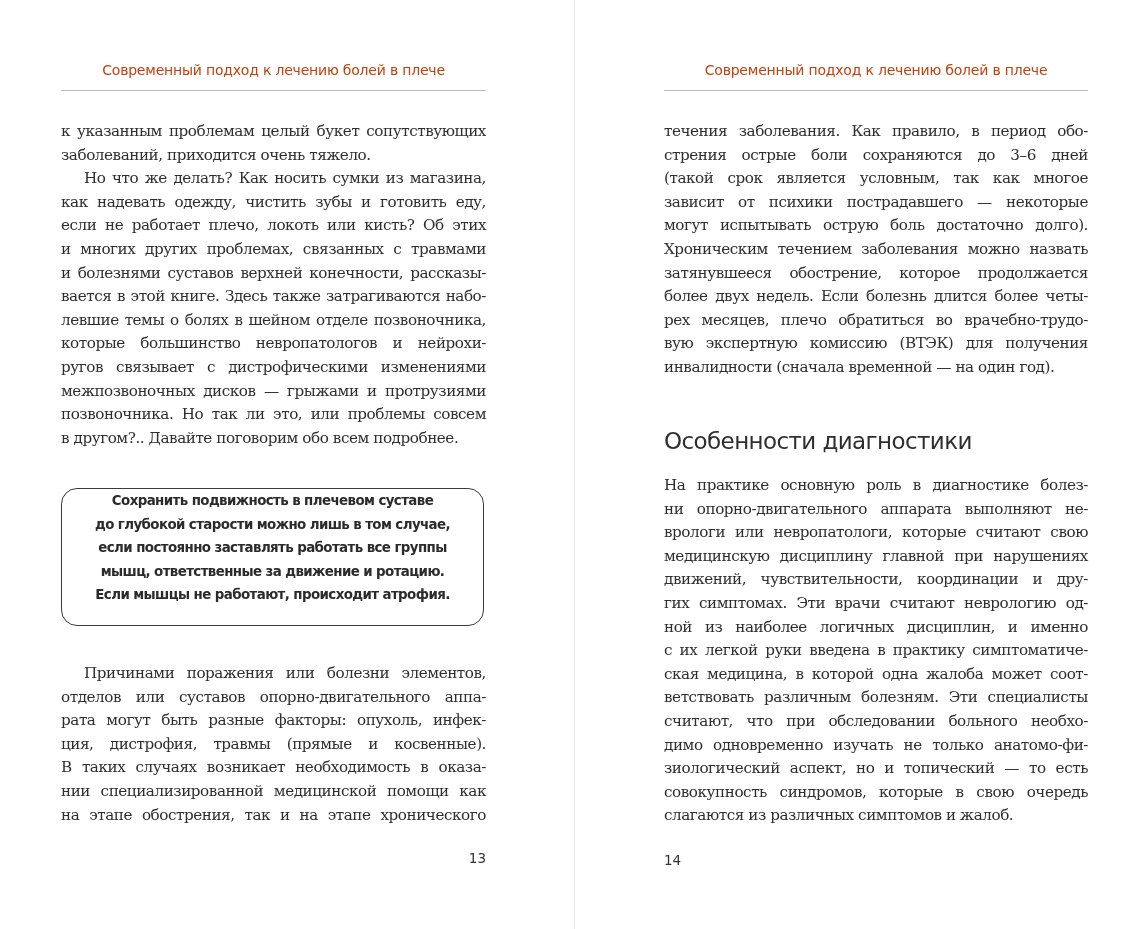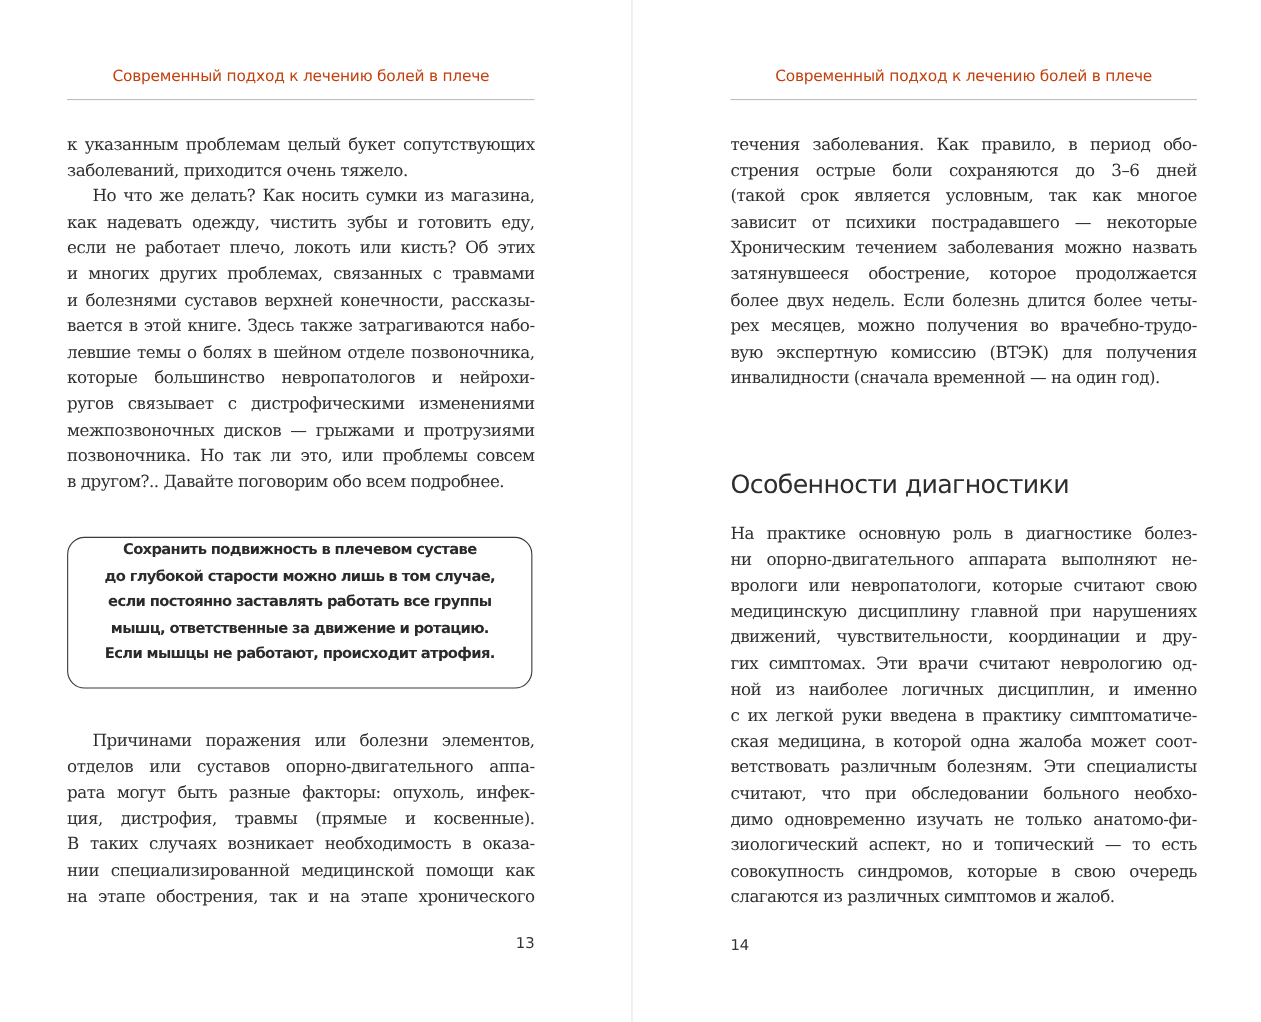--- a/index.html
+++ b/index.html
@@ -100,24 +100,25 @@
 
   <div class="page right">
     <div class="running-head">Современный подход к лечению болей в плече</div>
     <div class="head-rule"></div>
 
     <div class="text" style="top:120px;">
       <span class="line">течения заболевания. Как правило, в период обо-</span>
       <span class="line">стрения острые боли сохраняются до 3–6 дней</span>
       <span class="line">(такой срок является условным, так как многое</span>
       <span class="line">зависит от психики пострадавшего — некоторые</span>
+      <span class="line">могут испытывать острую боль достаточно долго).</span>
       <span class="line">Хроническим течением заболевания можно назвать</span>
       <span class="line">затянувшееся обострение, которое продолжается</span>
       <span class="line">более двух недель. Если болезнь длится более четы-</span>
-      <span class="line">рех месяцев, можно получения во врачебно-трудо-</span>
+      <span class="line">рех месяцев, плечо обратиться во врачебно-трудо-</span>
       <span class="line">вую экспертную комиссию (ВТЭК) для получения</span>
       <span class="line last">инвалидности (сначала временной — на один год).</span>
     </div>
 
     <div class="section-heading">Особенности диагностики</div>
 
     <div class="text" style="top:474px;">
       <span class="line">На практике основную роль в диагностике болез-</span>
       <span class="line">ни опорно-двигательного аппарата выполняют не-</span>
       <span class="line">врологи или невропатологи, которые считают свою</span>

